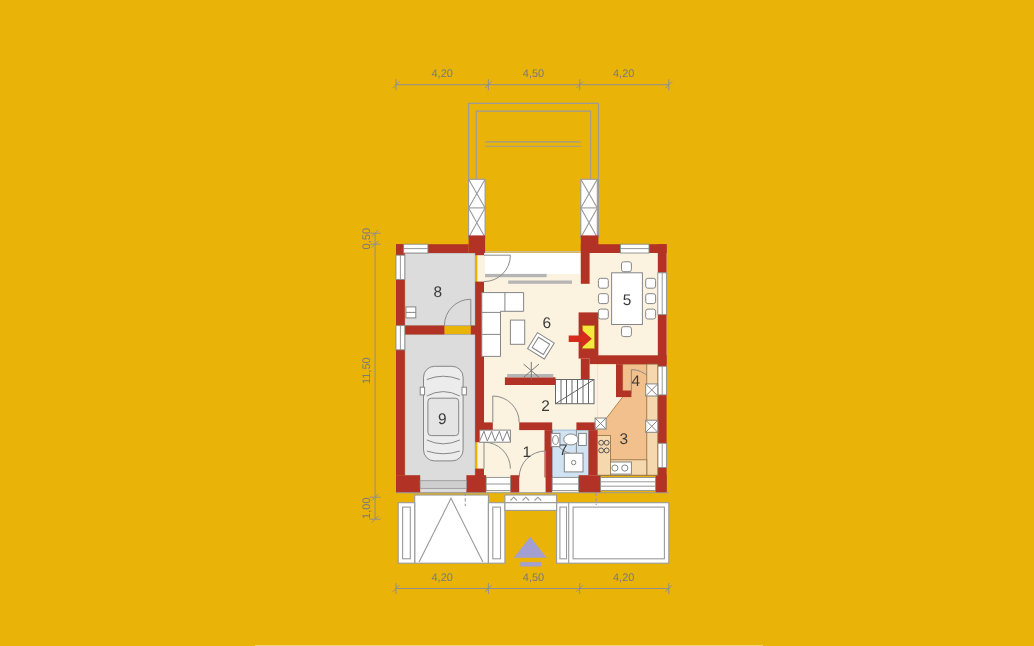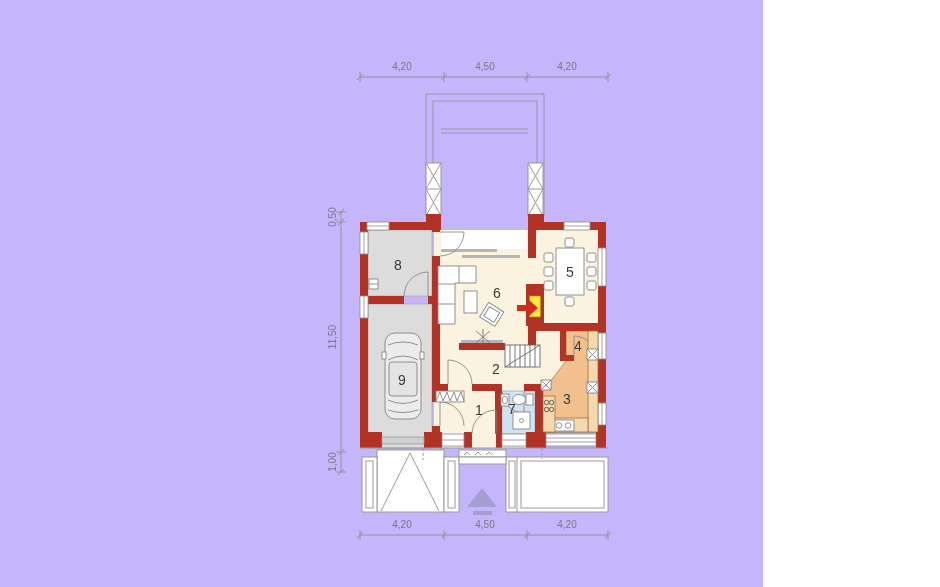--- a/index.html
+++ b/index.html
@@ -1,16 +1,16 @@
 <!DOCTYPE html>
 <html><head>
 <meta charset="utf-8">
 <style>
   html,body{margin:0;padding:0;background:#ffffff;}
-  #canvas{position:relative;width:763px;height:587px;background:#c4b5fd;overflow:hidden;
+  #canvas{position:relative;width:940px;height:587px;background:#eab308;overflow:hidden;
           font-family:"Liberation Sans", sans-serif;}
   svg{position:absolute;left:0;top:0;}
   .dimtext{font-size:10px;fill:#7a7a7a;}
   .roomnum{font-size:14px;fill:#3a3a3a;}
 </style>
 </head>
 <body>
 
 <div id="canvas">
 <svg width="940" height="587" viewBox="0 0 940 587">

